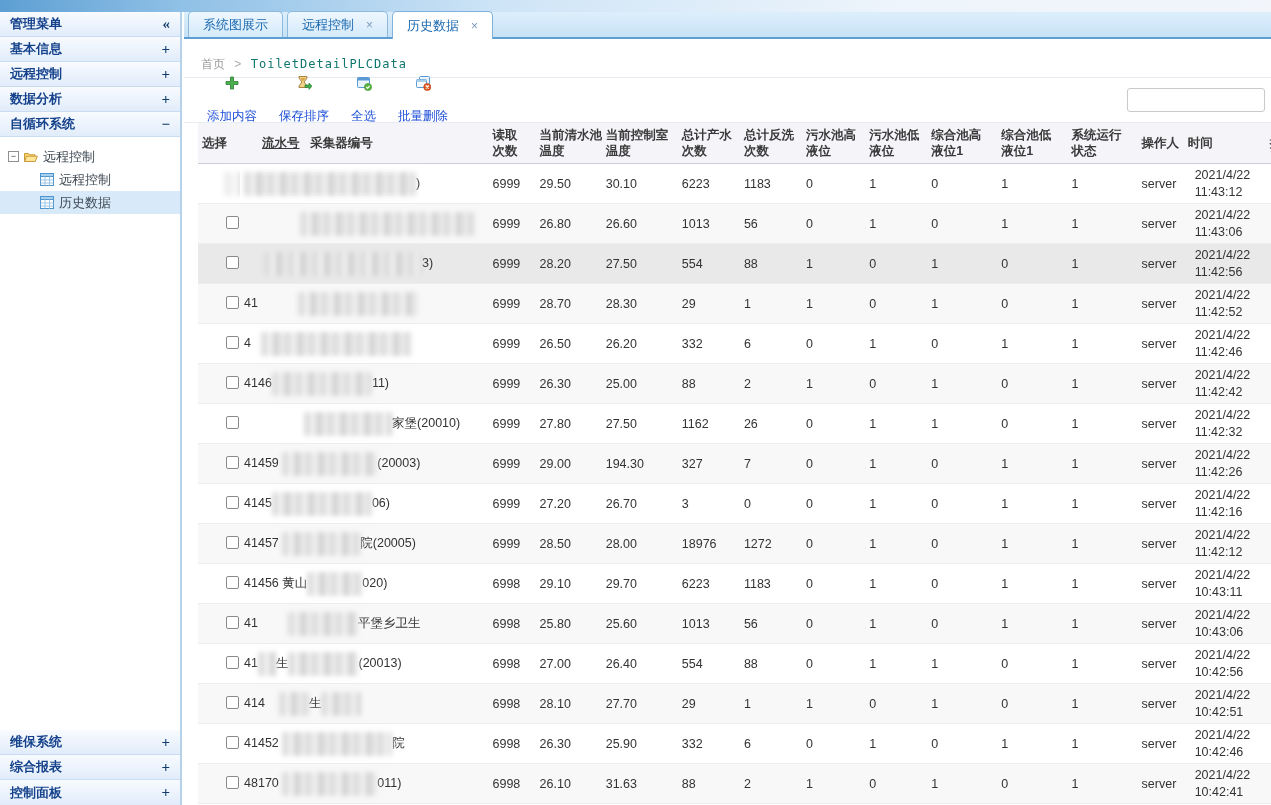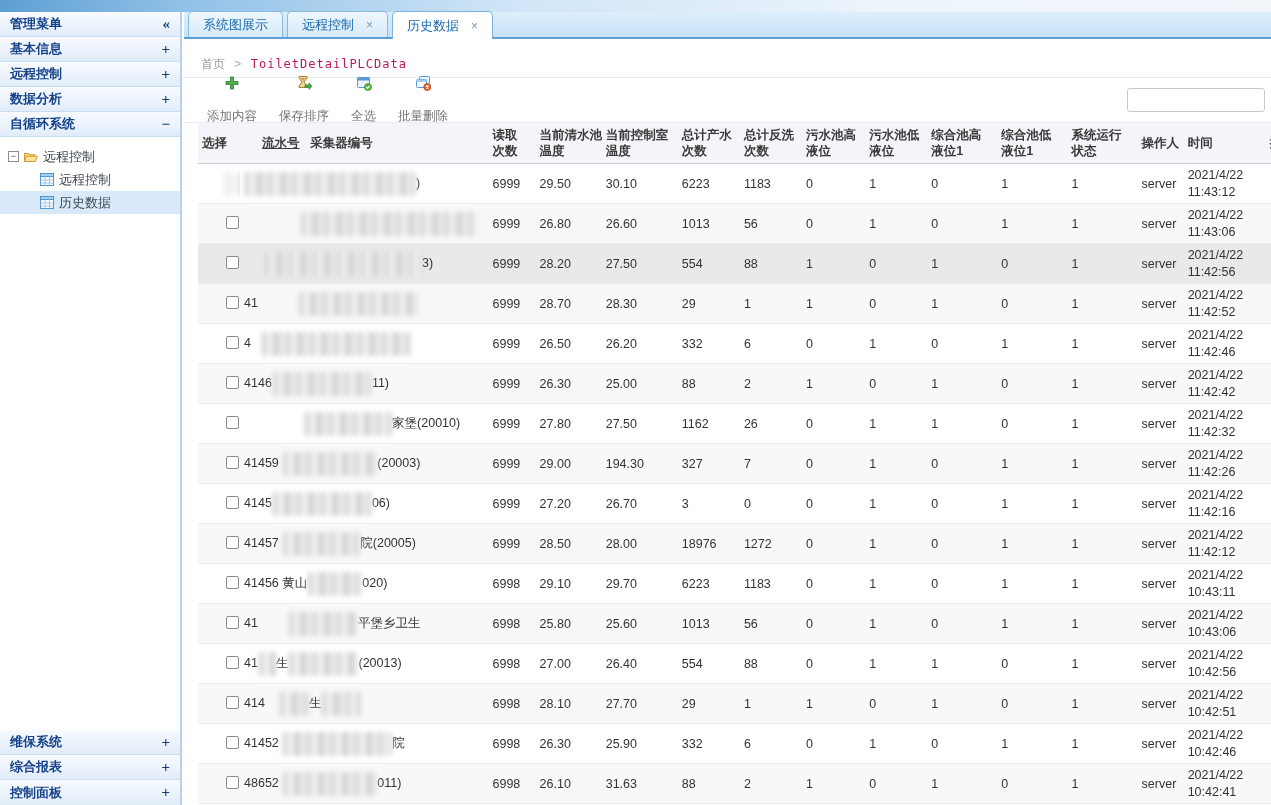--- a/index.html
+++ b/index.html
@@ -38,48 +38,48 @@
     border-bottom:none; border-radius:5px 5px 0 0; background:linear-gradient(#eef7fe,#d5eafa);
     color:#1d6ab0; font-size:13px; display:flex; align-items:center; gap:12px; cursor:pointer; }
   .tab.active { background:#fff; border-color:#7fb1dc; font-weight:normal; position:relative; z-index:2;
     margin-bottom:-2px; height:28px; }
   .tab-close { font-size:12px; color:#7b9cba; line-height:1; cursor:pointer; }
 
   .content { position:absolute; left:0; top:29px; right:0; bottom:0; background:#fff; }
 
   .breadcrumb { padding:15px 0 0 17px; font-size:12px; color:#9a9a9a; height:36px; }
   .breadcrumb .sep { margin:0 6px; color:#aaa; }
-  .breadcrumb .page { font-family:"DejaVu Sans Mono", monospace; color:#be185d; letter-spacing:1px; }
+  .breadcrumb .page { font-family:"DejaVu Sans Mono", monospace; color:#0f766e; letter-spacing:1px; }
   .breadcrumb .home { cursor:pointer; }
 
   .toolbar { height:46px; border-top:1px solid #e7ebf2; border-bottom:1px solid #e7ebf2;
     display:flex; align-items:center; padding-left:12px; position:relative; }
   .tool-btn { display:flex; flex-direction:column; align-items:center; justify-content:center;
-    padding:2px 11px; cursor:pointer; color:#737373; font-size:12.5px; gap:17px; }
+    padding:2px 11px; cursor:pointer; color:#1d4ed8; font-size:12.5px; gap:17px; }
   .search-box { position:absolute; right:6px; top:10px; width:138px; height:24px;
     border:1px solid #c9c9ce; border-radius:3px; background:#fff; font-size:12px; padding:0 6px; }
 
   
   table.grid { border-collapse:collapse; table-layout:fixed; margin-left:14px; width:1128px; }
   .grid th { background:#f4f4f9; font-weight:600; color:#3a3a3a; text-align:left; font-size:12.5px;
     vertical-align:middle; padding:4px 2px 4px 4px; height:38px; line-height:16px;
     border-bottom:1px solid #ccccda; white-space:nowrap; overflow:hidden; }
   .grid th.sortable .hl { text-decoration:underline; cursor:pointer; }
   .grid td { height:40px; border-bottom:1px solid #ededed; padding:2px 2px 2px 4px;
     vertical-align:middle; white-space:nowrap; overflow:hidden; font-size:12.5px; color:#333; }
   .grid tr.even td { background:#f8f8f8; }
   .grid tr.hl-row td { background:#e9e9e9; }
   .cbx { width:13px; height:13px; border:1px solid #8a8a8a; border-radius:2px; background:#fff;
     display:inline-block; margin-left:24px; cursor:pointer; }
   .blur-chunk { display:inline-block; height:24px; vertical-align:middle; border-radius:2px;
     background:repeating-linear-gradient(90deg,#dcdcdc 0 6px,#efefef 6px 12px,#d2d2d2 12px 18px,#e8e8e8 18px 24px);
     filter:blur(2.5px); opacity:.95; }
   .blur-light { background:repeating-linear-gradient(90deg,#ededed 0 7px,#f7f7f7 7px 14px,#e4e4e4 14px 21px); }
   .spacer { display:inline-block; height:1px; }
-  .dt div { line-height:17px; }
+  .dt div { line-height:17px;margin-left:7px; }
 </style>
 </head>
 <body>
 
 <div class="top-strip"></div>
 
 <div class="sidebar">
   <div class="acc-header">
     <span>管理菜单</span>
     <span class="collapse">«</span>
@@ -598,21 +598,21 @@
             <td>1</td>
             <td>server</td>
             <td class="dt">
               <div>2021/4/22</div>
               <div>10:42:46</div>
             </td>
             <td></td>
           </tr>
           <tr class="even">
             <td><span class="cbx"></span></td>
-            <td colspan="2"><span>48652 </span><span class="blur-chunk" style="width: 95px;"></span><span>011)</span></td>
+            <td colspan="2"><span>48170 </span><span class="blur-chunk" style="width: 95px;"></span><span>011)</span></td>
             <td>6998</td>
             <td>26.10</td>
             <td>31.63</td>
             <td>88</td>
             <td>2</td>
             <td>1</td>
             <td>0</td>
             <td>1</td>
             <td>0</td>
             <td>1</td>

